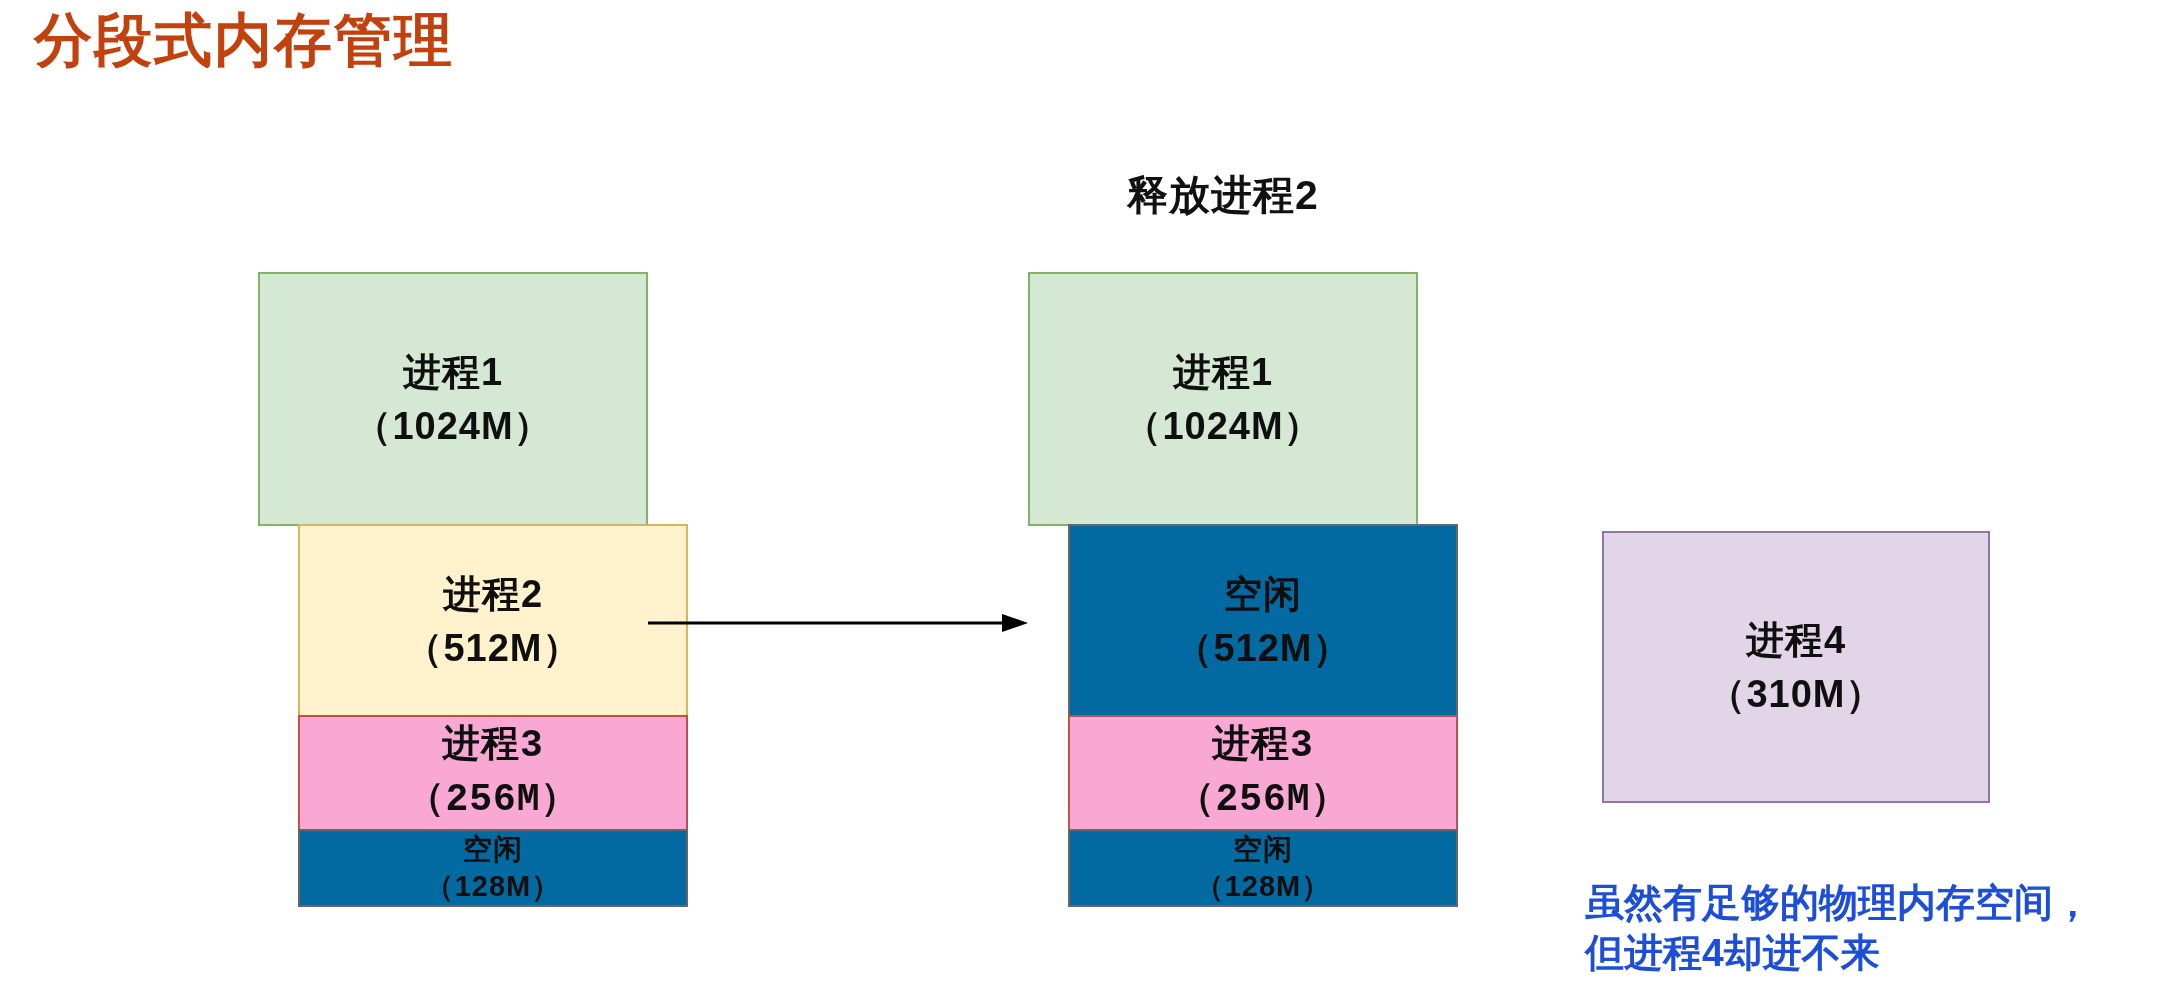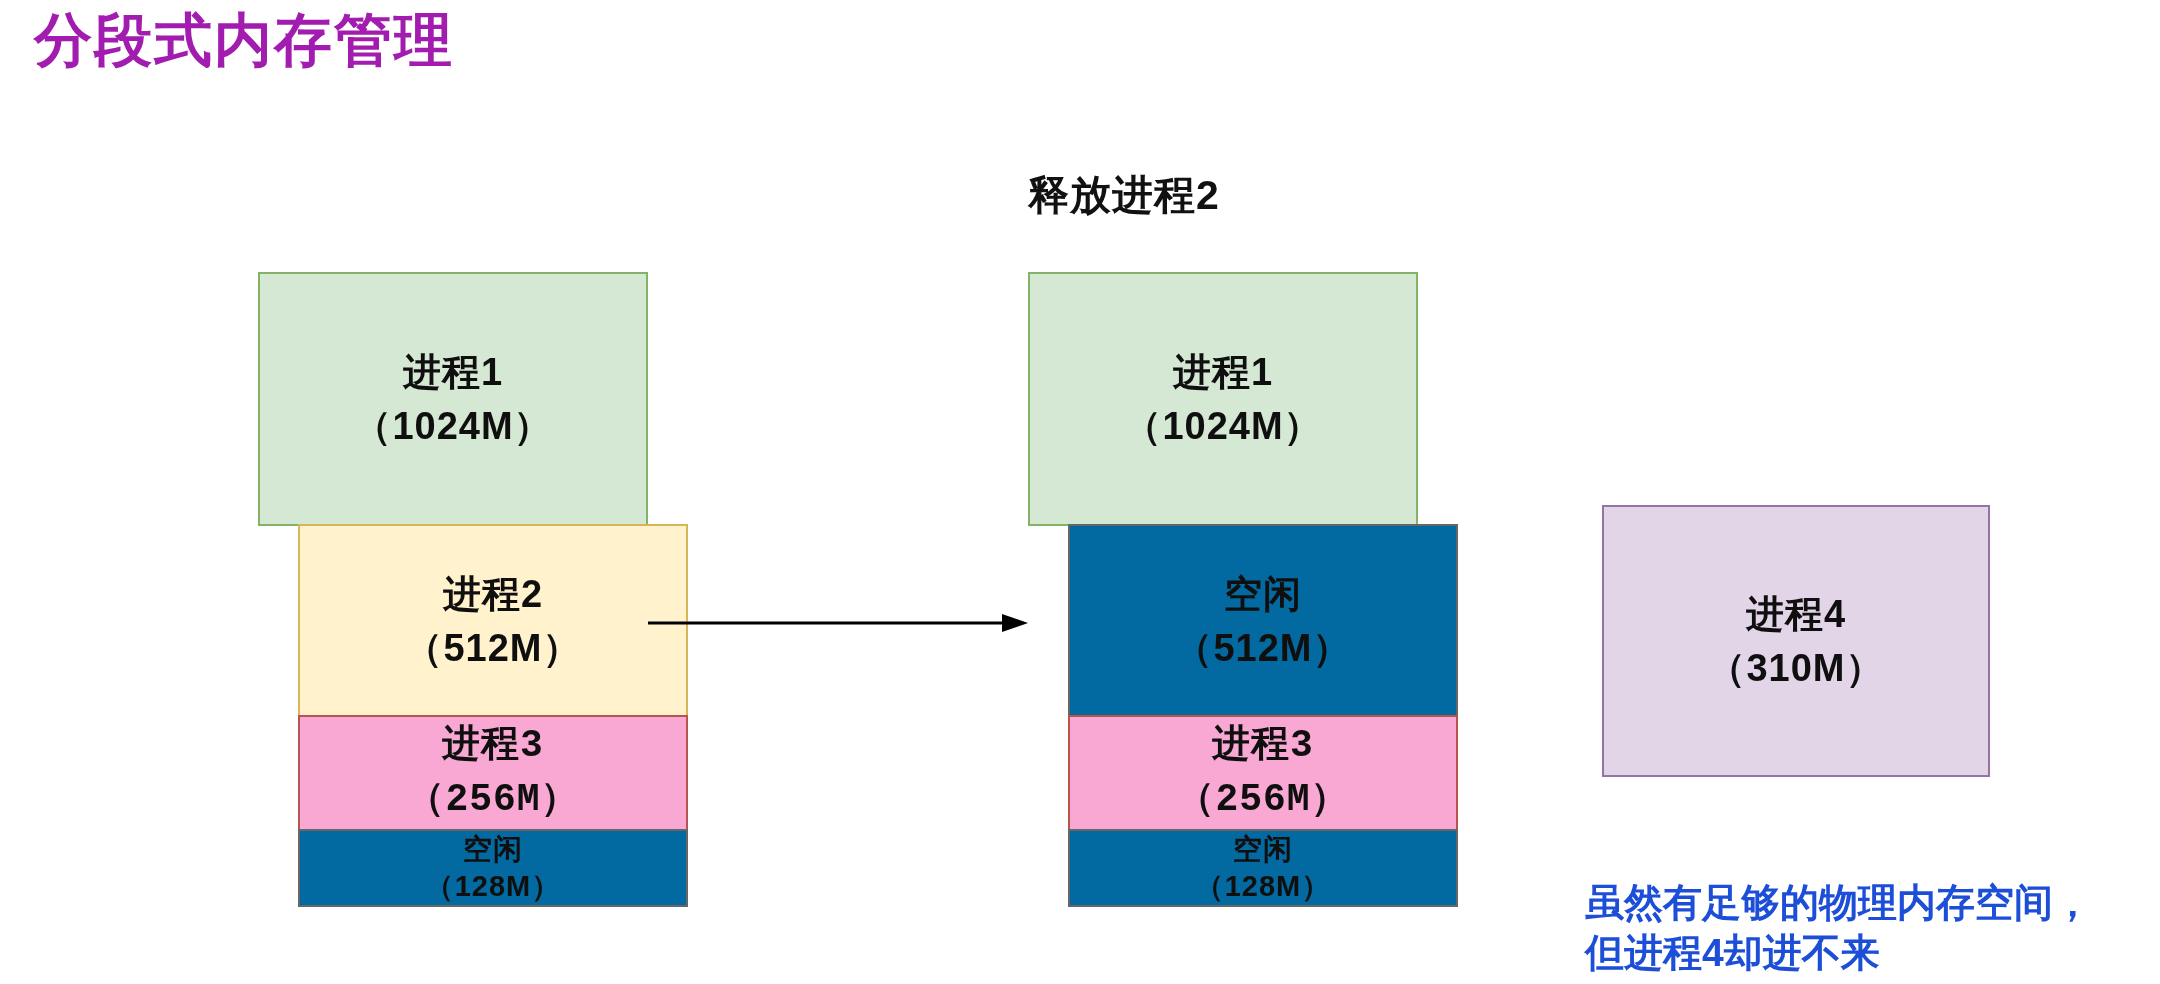--- a/index.html
+++ b/index.html
@@ -7,30 +7,30 @@
     width:2160px; height:984px;
     background:#ffffff;
     font-family:"Liberation Sans", "DejaVu Sans", sans-serif;
     color:#0d0d0d;
   }
   .canvas { position:relative; width:2160px; height:984px; overflow:hidden; }
 
   .title {
     position:absolute; left:34px; top:2px;
     font-size:58px; font-weight:800; letter-spacing:2px;
-    color:#a21caf; margin:0;
+    color:#c2410c; margin:0;
   }
 
   .col-header {
     position:absolute; top:168px;
     font-size:41px; font-weight:700; color:#111;
     letter-spacing:1px; white-space:nowrap;
   }
   .left-h { left:237px; }
-  .mid-h  { left:1028px; width:390px; }
+  .mid-h  { left:1028px; width:390px; text-align:center; }
 
   .stack { position:absolute; width:390px; }
   .left-stack { left:258px; top:272px; }
   .mid-stack  { left:1028px; top:272px; }
 
   .segment {
     box-sizing:border-box; width:100%;
     border:2px solid #666;
     display:flex; flex-direction:column;
     align-items:center; justify-content:center;
@@ -50,21 +50,21 @@
 
   .seg-line {
     font-size:38px; font-weight:700; line-height:54px;
     color:#0f0f0f; letter-spacing:1px; white-space:nowrap;
   }
   .small .seg-line { font-size:29px; line-height:37px; font-weight:600; }
 
   .arrow-svg { position:absolute; left:648px; top:608px; }
 
   .standalone-box {
-    position:absolute; left:1602px; top:505px;
+    position:absolute; left:1602px; top:531px;
     width:388px; height:272px; box-sizing:border-box;
     border:2px solid #9673a6; background:#e1d5e7;
     display:flex; flex-direction:column;
     align-items:center; justify-content:center; text-align:center;
   }
 
   .caption {
     position:absolute; left:1585px; top:878px;
     font-size:39px; font-weight:800; line-height:50px;
     color:#1d4ed8; white-space:nowrap;

